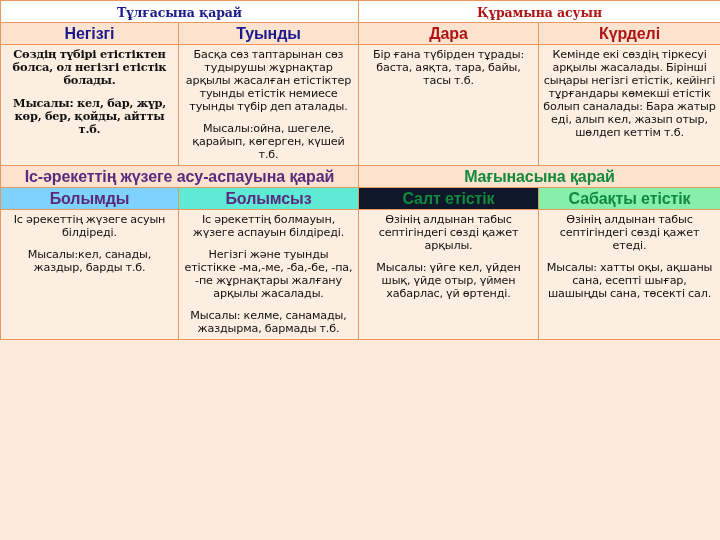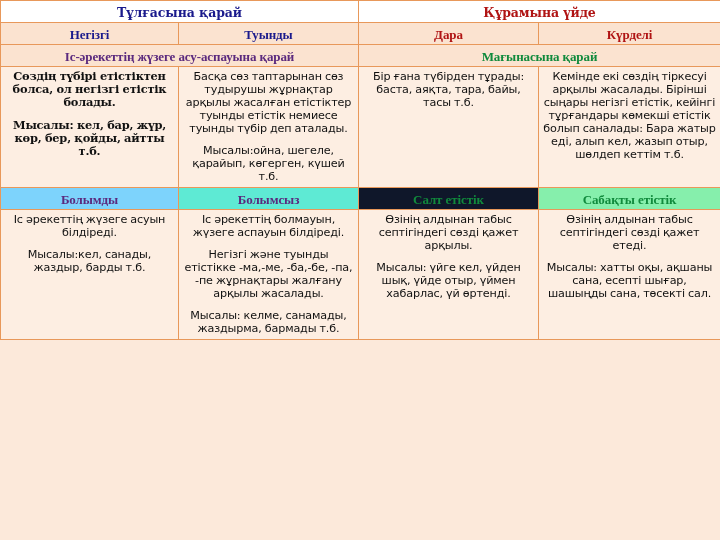--- a/index.html
+++ b/index.html
@@ -63,23 +63,23 @@
 
   
   .sub-head {
     background: #fbe3d0;
     text-align: center;
     vertical-align: middle !important;
     height: 20px;
     padding: 1px 2px !important;
   }
   .sub-head .txt {
-    font-family: Liberation Serif, serif;
+    font-family: Liberation Sans, sans-serif;
     font-weight: bold;
-    font-size: 13px;
+    font-size: 16px;
     line-height: 1.05;
     letter-spacing: -0.1px;
   }
 
   
   .body-cell {
     background: #fdeee2;
     text-align: center;
   }
 
@@ -113,45 +113,36 @@
         <col class="c3">
         <col class="c4">
     </colgroup>
     <tbody>
 
       <tr>
         <td class="group-head" colspan="2">
           <span class="txt blue-ink">Тұлғасына қарай</span>
         </td>
         <td class="group-head" colspan="2">
-          <span class="txt red-ink">Құрамына үйде</span>
+          <span class="txt red-ink">Құрамына асуын</span>
         </td>
       </tr>
 
       <tr>
         <td class="sub-head">
           <span class="txt blue-ink">Негізгі</span>
         </td>
         <td class="sub-head">
           <span class="txt blue-ink">Туынды</span>
         </td>
         <td class="sub-head">
           <span class="txt red-ink">Дара</span>
         </td>
         <td class="sub-head">
           <span class="txt red-ink">Күрделі</span>
-        </td>
-      </tr>
-
-      <tr>
-        <td class="group-head sub-head" colspan="2">
-          <span class="txt purple-ink">Іс-әрекеттің жүзеге асу-аспауына қарай</span>
-        </td>
-        <td class="group-head sub-head" colspan="2">
-          <span class="txt green-ink">Мағынасына қарай</span>
         </td>
       </tr>
 
       <tr>
         <td class="body-cell bold-col">
           <p class="para">Сөздің түбірі етістіктен болса, ол негізгі етістік болады.</p>
           <p class="para">Мысалы: кел, бар, жүр, көр, бер, қойды, айтты т.б.</p>
         </td>
         <td class="body-cell">
           <p class="para">Басқа сөз таптарынан сөз тудырушы жұрнақтар арқылы жасалған етістіктер туынды етістік немиесе туынды түбір деп аталады.</p>
@@ -159,20 +150,29 @@
         </td>
         <td class="body-cell">
           <p class="para">Бір ғана түбірден тұрады: баста, аяқта, тара, байы, тасы т.б.</p>
         </td>
         <td class="body-cell">
           <p class="para">Кемінде екі сөздің тіркесуі арқылы жасалады. Бірінші сыңары негізгі етістік, кейінгі тұрғандары көмекші етістік болып саналады: Бара жатыр еді, алып кел, жазып отыр, шөлдеп кеттім т.б.</p>
         </td>
       </tr>
 
       <tr>
+        <td class="group-head sub-head" colspan="2">
+          <span class="txt purple-ink">Іс-әрекеттің жүзеге асу-аспауына қарай</span>
+        </td>
+        <td class="group-head sub-head" colspan="2">
+          <span class="txt green-ink">Мағынасына қарай</span>
+        </td>
+      </tr>
+
+      <tr>
         <td class="sub-head" style="background:#7dd3fc;">
           <span class="txt purple-ink">Болымды</span>
         </td>
         <td class="sub-head" style="background:#5eead4;">
           <span class="txt purple-ink">Болымсыз</span>
         </td>
         <td class="sub-head" style="background:#0f172a;">
           <span class="txt green-ink">Салт етістік</span>
         </td>
         <td class="sub-head" style="background:#86efac;">

